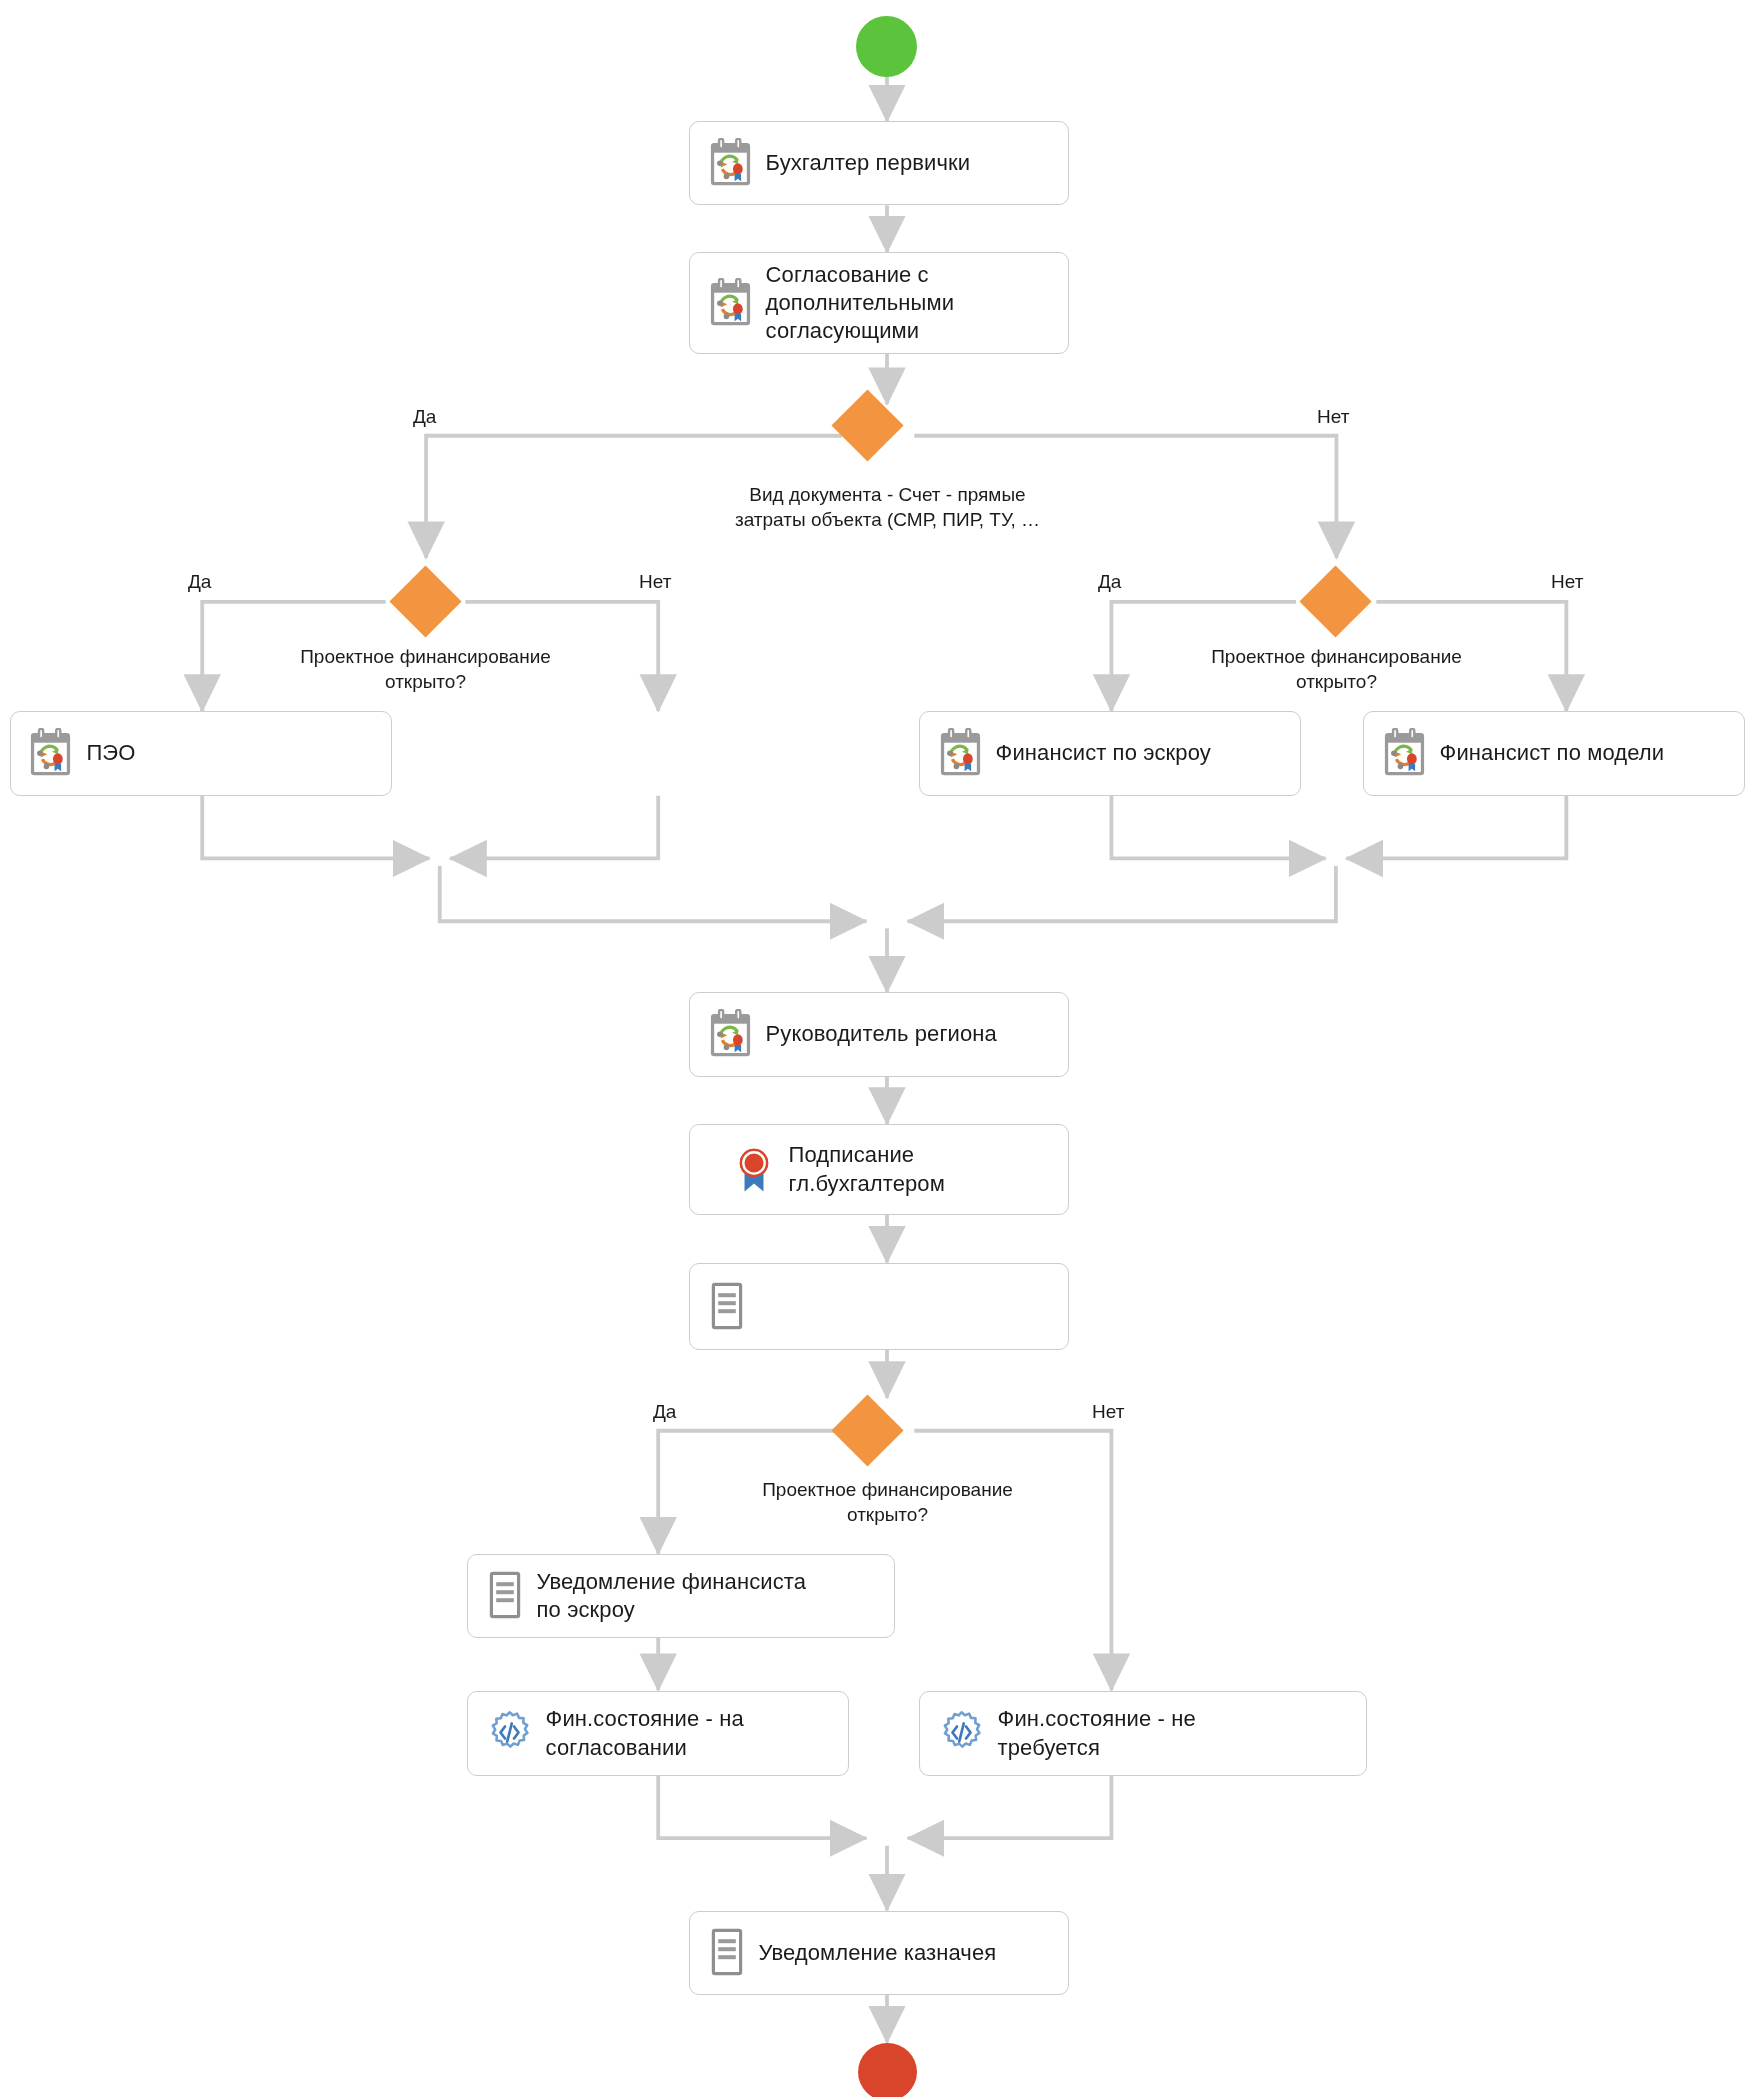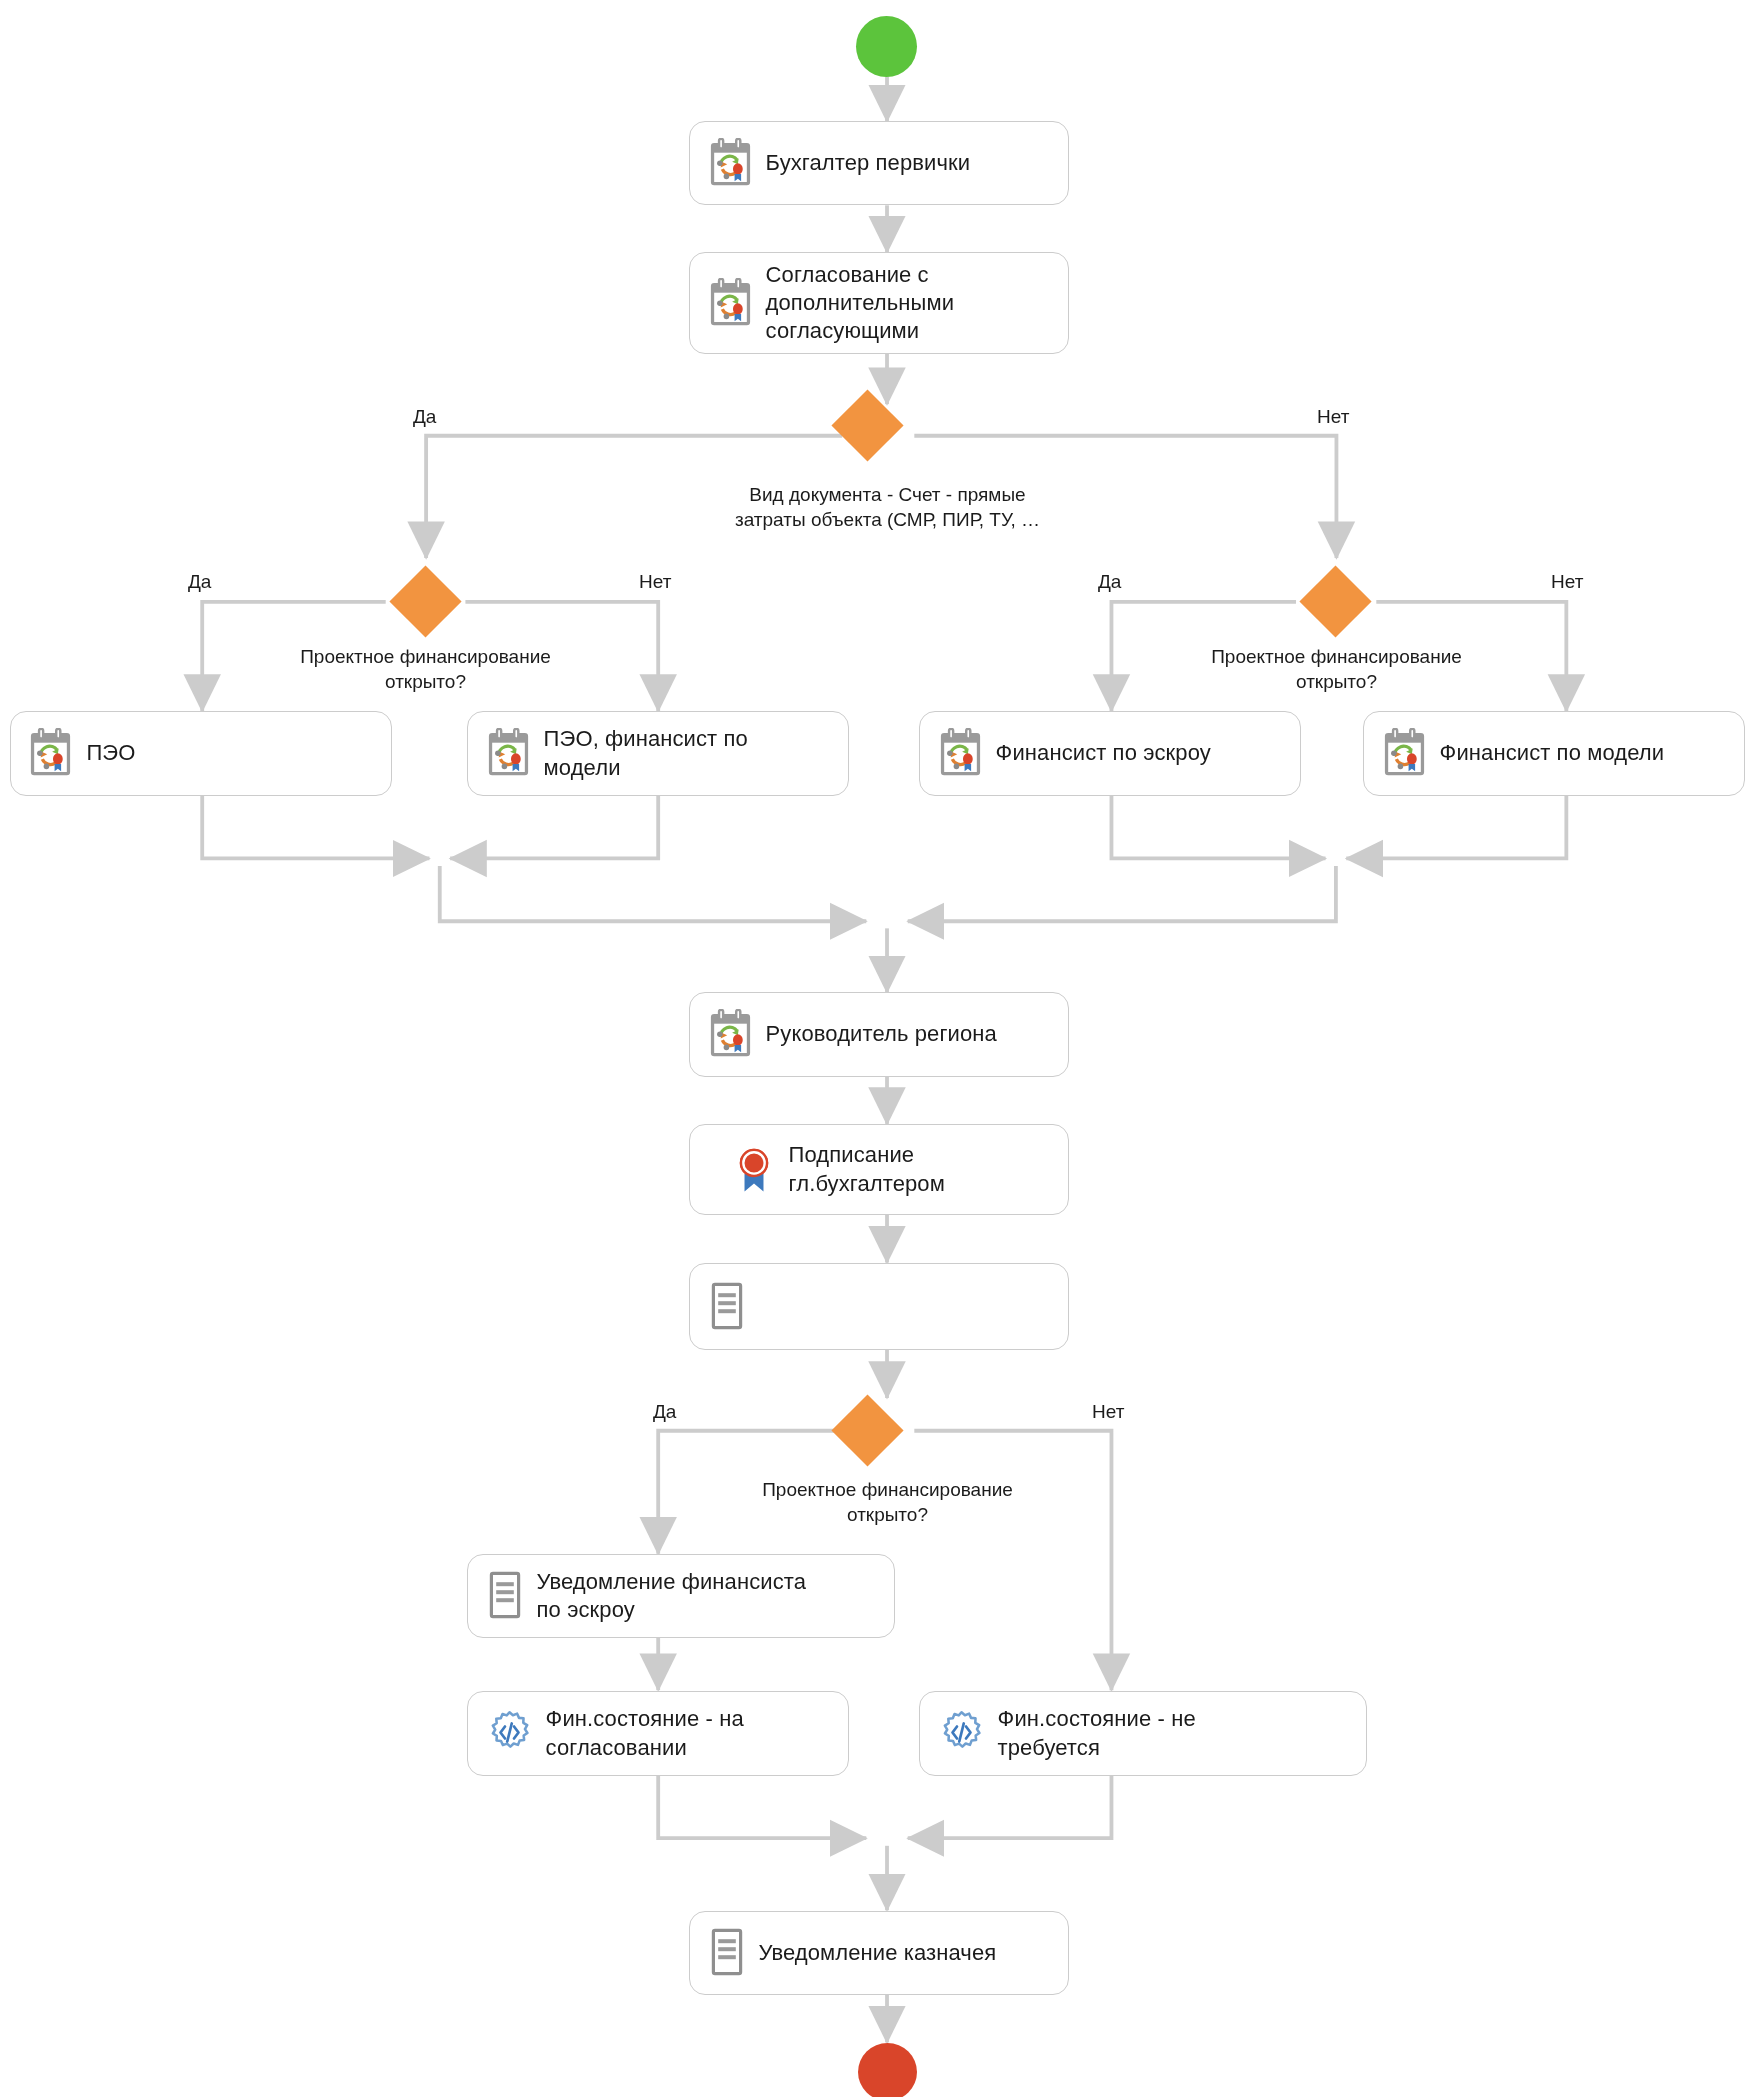--- a/index.html
+++ b/index.html
@@ -1,21 +1,21 @@
 <!DOCTYPE html>
 <html style="font-size:8.7px"><head>
 <meta charset="utf-8">
 <style>
   html,body{margin:0;padding:0;background:#ffffff;}
   body{font-family:"Liberation Sans","DejaVu Sans",sans-serif;}
   #stage{position:relative;width:1756px;height:2097px;background:#fff;overflow:hidden;}
   #wires{position:absolute;left:0;top:0;width:1756px;height:2097px;}
 
   .node{position:absolute;box-sizing:border-box;background:#fff;
-        border:1.6px solid #cccccc;border-radius:16px;
+        border:1.6px solid #cccccc;border-radius:10px;
         display:flex;align-items:center;}
   .node .ico{flex:0 0 auto;margin-left:18.6px;margin-right:14px;display:block;}
   .node .lbl{font-size:22px;line-height:1.28;color:#1b1b1b;letter-spacing:0.1px;
              padding-right:9.8px;white-space:pre-line;}
 
   .term{position:absolute;border-radius:50%;}
   .term.start{background:#5cc43c;}
   .term.end{background:#d9452a;}
 
   .diamond{position:absolute;background:#f29440;}
@@ -176,40 +176,20 @@
         <path d="M14 36 l1 -7 l7 3 z" fill="#e08030"></path>
         <circle cx="13" cy="31" r="3.4" fill="#8a8a8a"></circle>
         <circle cx="21" cy="47" r="3.4" fill="#8a8a8a"></circle>
         <ellipse cx="35" cy="38" rx="6" ry="7" fill="#d9452a"></ellipse>
         <path d="M31 44 l0 9 l4 -3 l4 3 l0 -9 z" fill="#3d79bd"></path>
       </svg>
     </span>
     <span class="lbl">ПЭО</span>
   </div>
 
-  <div class="node" style="left:467px;top:711px;width:382px;height:85px;">
-    <span class="ico">
-      <svg width="43" height="49" viewBox="0 0 52 60">
-        <rect x="4" y="8" width="44" height="48" rx="2" fill="#fff" stroke="#9a9a9a" stroke-width="4"></rect>
-        <rect x="4" y="8" width="44" height="10" fill="#9a9a9a"></rect>
-        <rect x="12" y="1" width="5" height="12" rx="2.5" fill="#fff" stroke="#9a9a9a" stroke-width="3"></rect>
-        <rect x="33" y="1" width="5" height="12" rx="2.5" fill="#fff" stroke="#9a9a9a" stroke-width="3"></rect>
-        <path d="M14 34 A11 11 0 0 1 34 27" fill="none" stroke="#7ab648" stroke-width="4"></path>
-        <path d="M36 25 l-1 7 l-7 -3 z" fill="#7ab648"></path>
-        <path d="M32 43 A11 11 0 0 1 16 38" fill="none" stroke="#e08030" stroke-width="4"></path>
-        <path d="M14 36 l1 -7 l7 3 z" fill="#e08030"></path>
-        <circle cx="13" cy="31" r="3.4" fill="#8a8a8a"></circle>
-        <circle cx="21" cy="47" r="3.4" fill="#8a8a8a"></circle>
-        <ellipse cx="35" cy="38" rx="6" ry="7" fill="#d9452a"></ellipse>
-        <path d="M31 44 l0 9 l4 -3 l4 3 l0 -9 z" fill="#3d79bd"></path>
-      </svg>
-    </span>
-    <span class="lbl">ПЭО, финансист по
-модели</span>
-  </div>
 
   <div class="node" style="left:919px;top:711px;width:382px;height:85px;">
     <span class="ico">
       <svg width="43" height="49" viewBox="0 0 52 60">
         <rect x="4" y="8" width="44" height="48" rx="2" fill="#fff" stroke="#9a9a9a" stroke-width="4"></rect>
         <rect x="4" y="8" width="44" height="10" fill="#9a9a9a"></rect>
         <rect x="12" y="1" width="5" height="12" rx="2.5" fill="#fff" stroke="#9a9a9a" stroke-width="3"></rect>
         <rect x="33" y="1" width="5" height="12" rx="2.5" fill="#fff" stroke="#9a9a9a" stroke-width="3"></rect>
         <path d="M14 34 A11 11 0 0 1 34 27" fill="none" stroke="#7ab648" stroke-width="4"></path>
         <path d="M36 25 l-1 7 l-7 -3 z" fill="#7ab648"></path>

